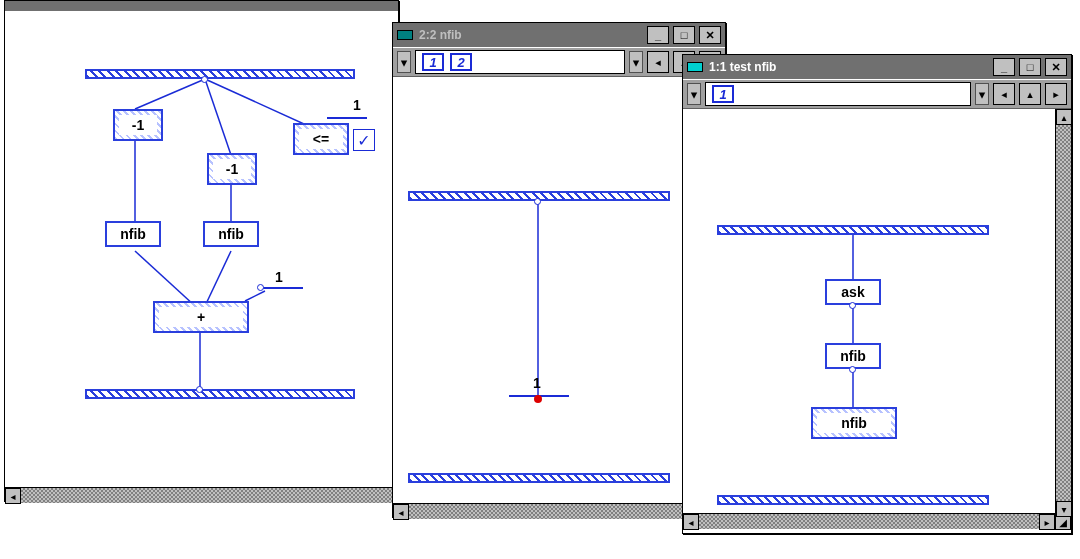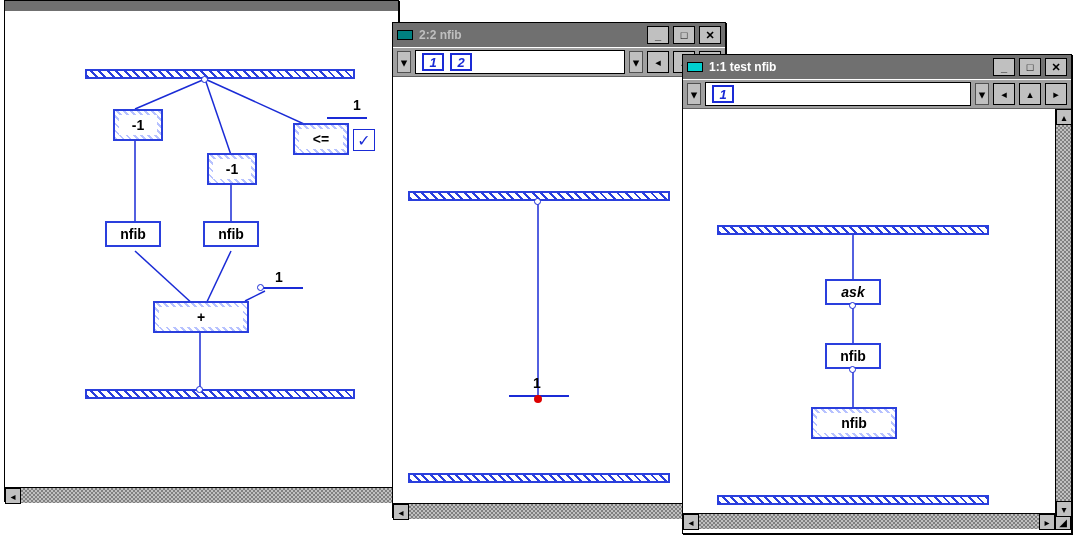--- a/index.html
+++ b/index.html
@@ -333,21 +333,21 @@
     <div class="client" style="height:404px; width:calc(100% - 16px);">
       <div class="canvas" style="height:404px;">
         <svg>
           <line x1="170" y1="126" x2="170" y2="170" stroke="#1a2bd6" stroke-width="1.5"></line>
           <line x1="170" y1="196" x2="170" y2="234" stroke="#1a2bd6" stroke-width="1.5"></line>
           <line x1="170" y1="260" x2="170" y2="300" stroke="#1a2bd6" stroke-width="1.5"></line>
         </svg>
         <div class="hbar" style="left:34px; top:116px; width:272px;"></div>
         <div class="hbar" style="left:34px; top:386px; width:272px;"></div>
 
-        <div class="node" style="left:142px; top:170px; width:56px;font-style:italic;">
+        <div class="node" style="left:142px; top:170px; width:56px;">
           <span>ask</span>
         </div>
         <div class="port" style="left:166px; top:193px;"></div>
         <div class="node" style="left:142px; top:234px; width:56px;">
           <span>nfib</span>
         </div>
         <div class="port" style="left:166px; top:257px;"></div>
         <div class="node-hatch" style="left:128px; top:298px; width:86px; height:32px;">
           <div class="inner">nfib</div>
         </div>

